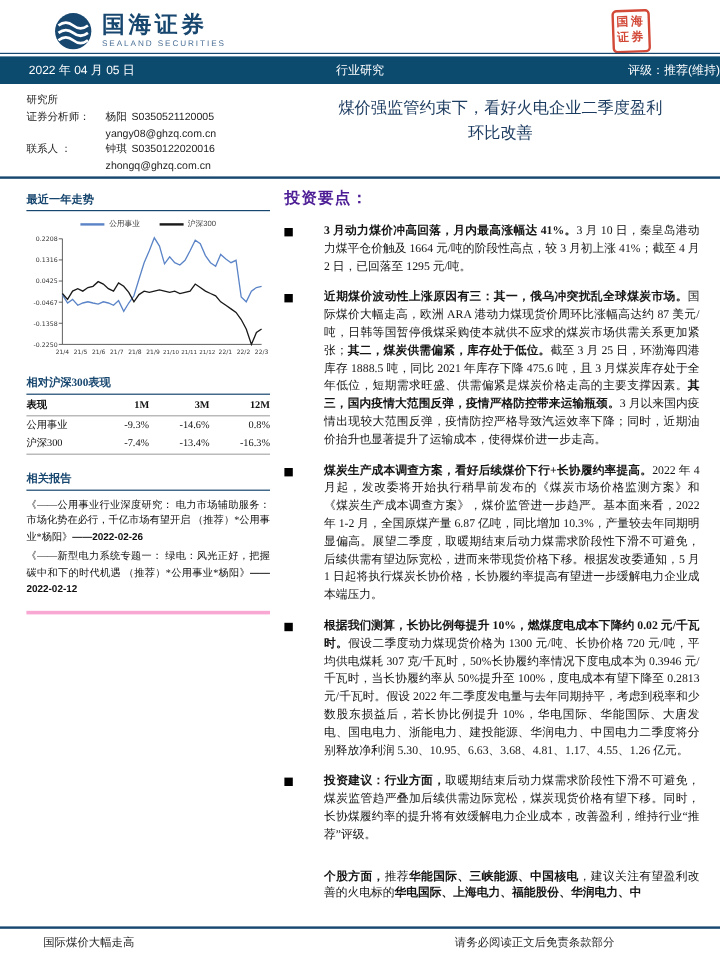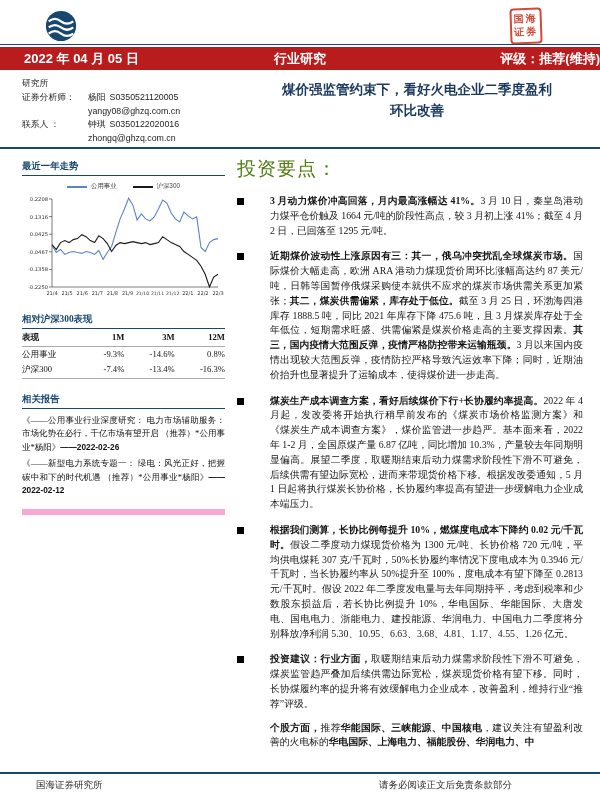--- a/index.html
+++ b/index.html
@@ -12,37 +12,37 @@
     color:#17466f;letter-spacing:3px;line-height:20px;}
   .brand-en{font-family:"Liberation Sans",sans-serif;font-size:6.8px;color:#4a6f96;
     letter-spacing:1.6px;margin-top:1px;}
   .seal{position:absolute;top:8px;right:58px;width:28px;height:30px;border:2.5px solid #cf3a28;
     border-radius:4px;color:#cf3a28;font-weight:bold;font-size:10px;line-height:13px;
     text-align:center;padding-top:2px;opacity:.92;transform:rotate(-2deg);}
   .seal span{display:block;letter-spacing:2px;}
 
   
   .meta-thinline{position:absolute;top:44px;left:0;right:0;height:1px;background:#17466f;}
-  .meta-bar{position:absolute;top:47px;left:0;right:0;height:23px;background:#b91c1c;color:#fff;
+  .meta-bar{position:absolute;top:47px;left:0;right:0;height:23px;background:#0c4a6e;color:#fff;
     display:flex;align-items:center;font-family:"Liberation Sans",sans-serif;
-    font-weight:bold;font-size:13px;}
+    font-weight:normal;font-size:10px;}
   .meta-date{margin-left:24px;}
   .meta-center{position:absolute;left:50%;transform:translateX(-50%);}
   .meta-rating{margin-left:auto;}
 
   
   .research{position:absolute;top:77px;left:22px;width:208px;font-size:8.8px;line-height:13.8px;color:#222;}
   .r-row{display:flex;}
   .r-label{width:66px;flex:none;color:#222;}
   .r-val{font-family:"Liberation Sans",sans-serif;color:#222;}
   .r-name{font-family:"Liberation Serif","DejaVu Serif",serif;margin-right:4px;}
 
   
   .title-block{position:absolute;top:79px;left:252px;right:18px;text-align:center;
-    color:#1b3a5f;font-weight:bold;font-size:13.5px;line-height:21px;}
+    color:#1b3a5f;font-weight:normal;font-size:13.5px;line-height:21px;}
   .title-sub{font-size:13px;}
   .title-divider{position:absolute;top:147px;left:0;right:0;height:2px;background:#17466f;}
 
   
   .sidebar{position:absolute;top:160px;left:22px;width:203px;}
   .side-heading{color:#17466f;font-size:9.4px;font-weight:600;padding-bottom:2px;
     border-bottom:1px solid #17466f;}
   .legend{display:flex;justify-content:center;align-items:center;gap:16px;margin:6px 0 0;
     font-family:"Liberation Sans",sans-serif;font-size:6.4px;color:#444;}
   .legend .li{display:flex;align-items:center;gap:4px;}
@@ -53,51 +53,55 @@
   .perf-section{margin-top:11px;}
   .perf-table{font-family:"Liberation Sans",sans-serif;font-size:8.6px;color:#111;margin-top:1px;}
   .pt-row{display:grid;grid-template-columns:52px 1fr 1fr 1fr;line-height:15.5px;font-family:Liberation Serif, serif;}
   .pt-row span{text-align:right;}
   .pt-row span:first-child{text-align:left;}
   .pt-head{font-weight:bold;border-bottom:1px solid #aaa;}
   .pt-row.last{border-bottom:1px solid #aaa;}
 
   .reports-section{margin-top:14px;}
   .reports-wrap{margin-top:5px;font-size:8.5px;line-height:13.6px;text-align:justify;
-    color:#111;border-bottom:6px solid #f9a8d4;padding-bottom:8px;}
+    color:#111;border-bottom:3px solid #f9a8d4;padding-bottom:8px;}
   .report-item{margin-bottom:3px;}
   .report-item b{font-family:"Liberation Sans",sans-serif;font-size:8.3px;}
 
   
   .main{position:absolute;top:154px;left:237px;width:346px;}
-  .main-heading{font-size:19px;font-weight:normal;color:#4d7c0f;letter-spacing:1px;margin:2px 0 12px;}
+  .main-heading{font-size:13px;font-weight:bold;color:#4c1d95;letter-spacing:1px;margin:2px 0 12px;}
   .bullet{display:flex;gap:26px;margin-bottom:11px;}
   .marker{width:7px;height:7px;background:#000;margin-top:4px;flex:none;}
   .btext{font-size:9.8px;line-height:14.8px;text-align:justify;color:#151515;}
   .btext p{margin:0;}
-  .btext p + p{margin-top:9px;}
+  .btext p + p{margin-top:20px;}
   .bseg{font-weight:bold;}
 
   
   .footer-line{position:absolute;top:772px;left:0;right:0;height:2px;background:#17466f;}
   .footer-left{position:absolute;top:779px;left:36px;font-size:9.5px;color:#2b2b2b;}
   .footer-right{position:absolute;top:779px;right:88px;font-size:9.5px;color:#2b2b2b;}
 </style>
 </head>
 <body>
 
 <div class="page">
 
   <div class="brand">
     <svg width="34" height="34" viewBox="0 0 36 36">
       <circle cx="18" cy="18" r="16" fill="#17466f"></circle>
       <path d="M5 13 q6.5 -5 13 0 t13 0" stroke="#fff" fill="none" stroke-width="2.4"></path>
       <path d="M5 19.5 q6.5 -5 13 0 t13 0" stroke="#fff" fill="none" stroke-width="2.4"></path>
       <path d="M5 26 q6.5 -5 13 0 t13 0" stroke="#fff" fill="none" stroke-width="2.4"></path>
     </svg>
+    <div>
+      <div class="brand-cn">国海证券</div>
+      <div class="brand-en">SEALAND SECURITIES</div>
+    </div>
   </div>
   <div class="seal">
     <span>国海</span>
     <span>证券</span>
   </div>
 
   <div class="meta-thinline"></div>
   <div class="meta-bar">
     <span class="meta-date">2022 年 04 月 05 日</span>
     <span class="meta-center">行业研究</span>
@@ -241,16 +245,16 @@
           <span class="marker"></span>
           <div class="btext">
             <p><span class="bseg">投资建议：行业方面，</span><span>取暖期结束后动力煤需求阶段性下滑不可避免，煤炭监管趋严叠加后续供需边际宽松，煤炭现货价格有望下移。同时，长协煤履约率的提升将有效缓解电力企业成本，改善盈利，维持行业“推荐”评级。</span></p>
             <p><span class="bseg">个股方面，</span><span>推荐</span><span class="bseg">华能国际、三峡能源、中国核电</span><span>，建议关注有望盈利改善的火电标的</span><span class="bseg">华电国际、上海电力、福能股份、华润电力、中</span></p>
           </div>
         </div>
       </div>
   </div>
 
   <div class="footer-line"></div>
-  <div class="footer-left">国海证券研究所</div>
+  <div class="footer-left">国际煤价大幅走高</div>
   <div class="footer-right">请务必阅读正文后免责条款部分</div>
 
 </div>
 
 </body></html>

